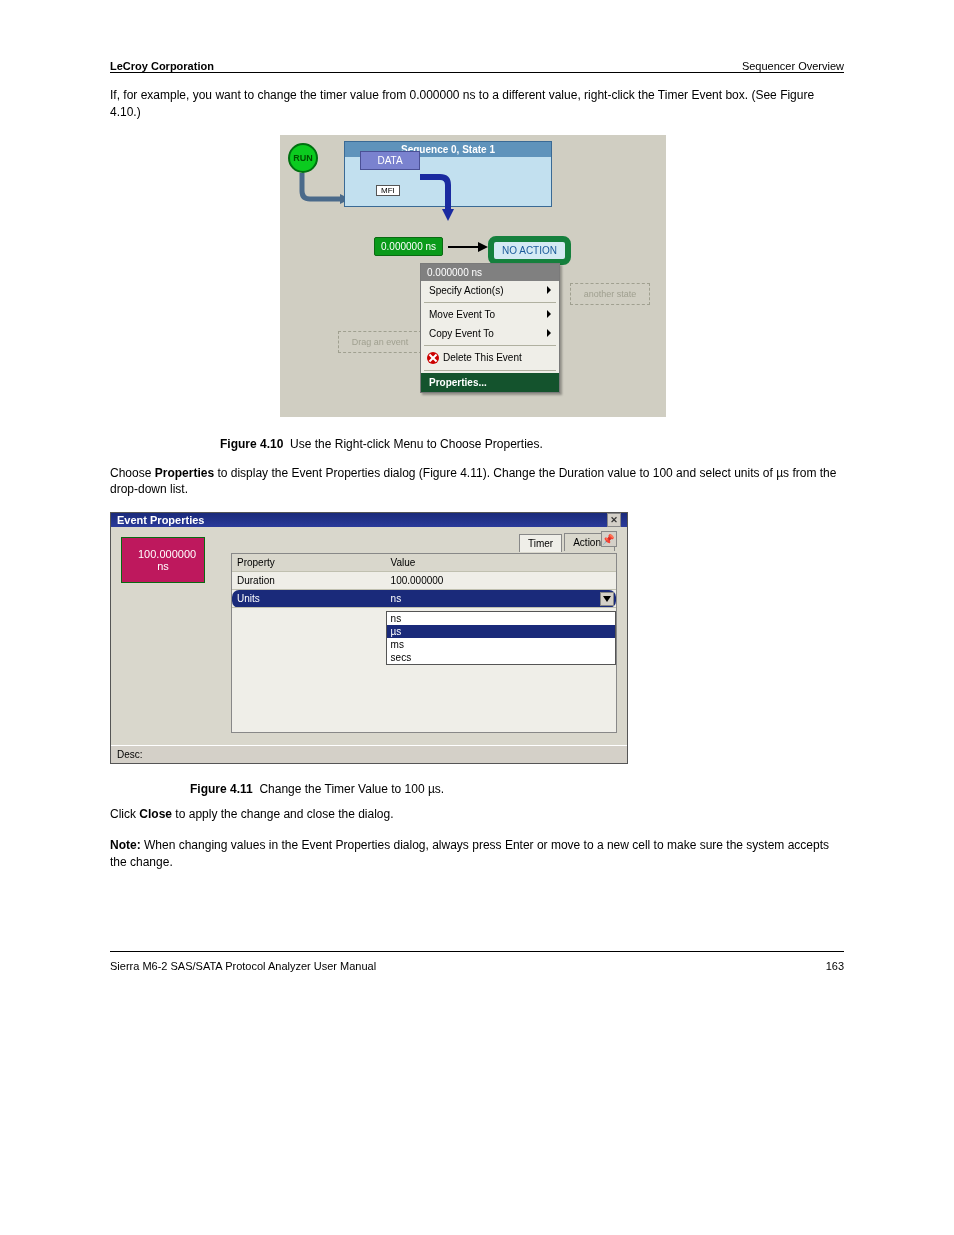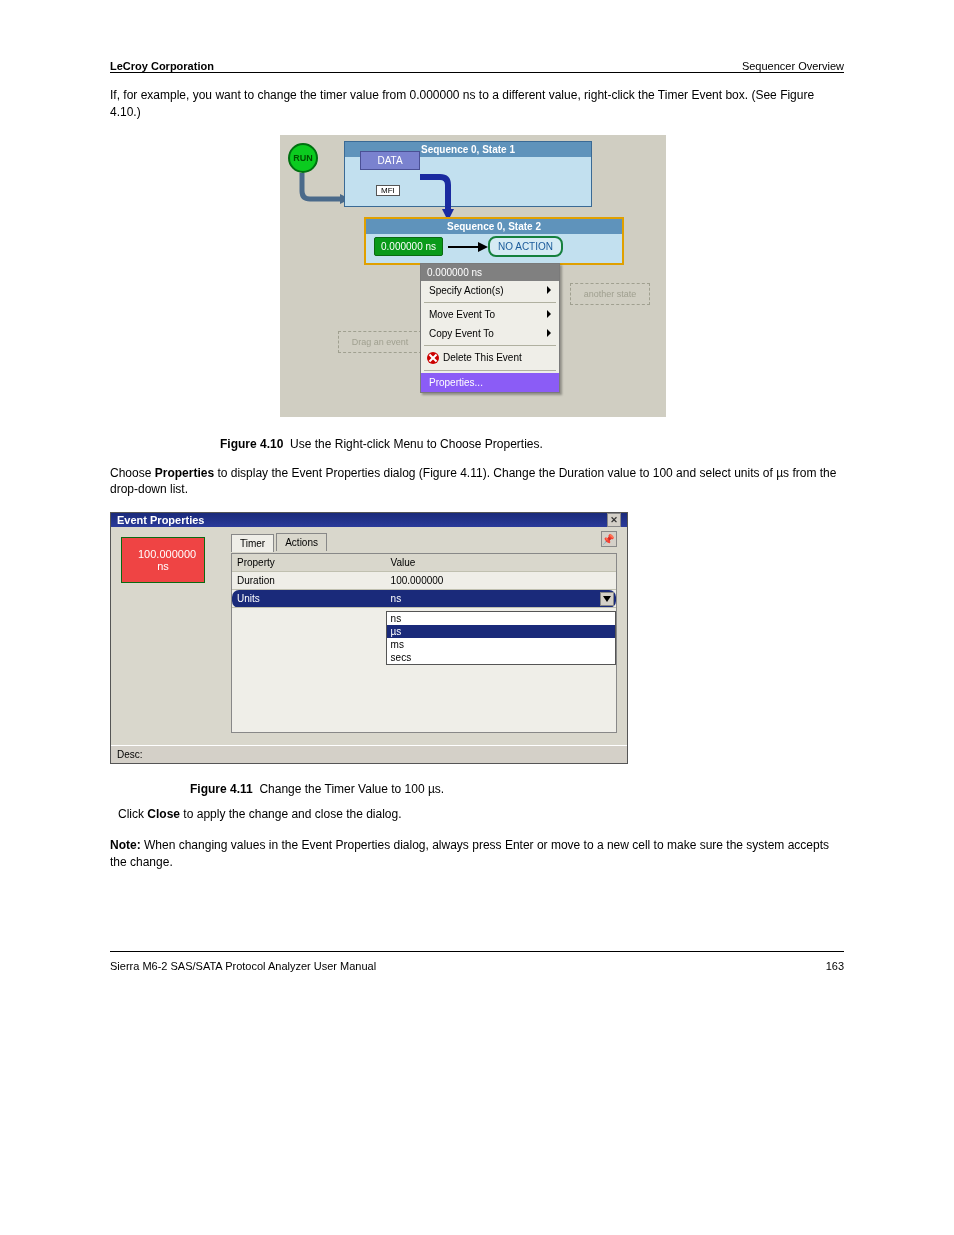--- a/index.html
+++ b/index.html
@@ -23,21 +23,21 @@
     display: flex;
     justify-content: space-between;
     font-size: 11px;
   }
   .header-left { font-weight: bold; }
   .body-text {
     font-size: 12px;
     line-height: 1.4;
     margin: 14px 0;
   }
-  .step-text { font-size: 12px; line-height:1.4; margin: 10px 8px;}
+  .step-text { font-size: 12px; line-height:1.4; margin: 10px 0;}
   .figure-caption {
     font-size: 12px;
     margin: 18px 0 6px 0;
   }
   .fig-label { font-weight: bold; }
   .footer-rule {
     border-top: 1px solid #000;
     margin-top: 80px;
     margin-bottom: 8px;
   }
@@ -104,21 +104,21 @@
     background:#0a9a1a;
     color:#fff;
     font-size:10px;
     padding:3px 6px;
     border:1px solid #0a6a12;
     border-radius:2px;
   }
   .noaction-chip {
     position:absolute;
     background:#d5eaf4;
-    border:2px solid #15803d;
+    border:6px solid #15803d;
     color:#1a5a9a;
     font-size:10px;
     padding:3px 8px;
     border-radius:8px;
     text-align:right;
   }
   .ghost-box {
     position:absolute;
     border:1px dashed #a0a090;
     color:#a0a090;
@@ -140,23 +140,23 @@
     padding:3px 6px;
   }
   .ctxmenu-item {
     padding:4px 8px;
     display:flex;
     align-items:center;
     justify-content:space-between;
     cursor:default;
   }
   .ctxmenu-item.sel {
-    background:#8b5cf6;
-    color:#fff;
-    font-weight:normal;
+    background:#14532d;
+    color:#fff;
+    font-weight:bold;
     text-align:center;
   }
   .ctxmenu-sep { height:1px; background:#b0b0a0; margin:2px 3px; }
   .ctx-arrow {
     width:0;height:0;
     border-top:4px solid transparent;
     border-bottom:4px solid transparent;
     border-left:4px solid #000;
   }
   .del-icon {
@@ -197,28 +197,28 @@
   .dlg-close {
     width:14px;height:14px;background:#d4d0c8;border:1px solid #888;
     display:flex;align-items:center;justify-content:center;
     font-size:9px;color:#333;
   }
   .dlg-body { display:flex; height: calc(100% - 40px); }
   .dlg-left {
     width:120px; padding:10px;
   }
   .time-badge {
-    background:#ef4444;color:#fff;font-size:11px;
+    background:#be185d;color:#fff;font-size:11px;
     padding:10px 16px;text-align:center;border:1px solid #0a6a12;
     width:84px;
   }
   .dlg-right {
     flex:1;padding:6px 10px 6px 0;position:relative;
   }
-  .tabs { display:flex;font-size:10px;margin-bottom:2px; }
+  .tabs { display:flex;font-size:10px;margin-bottom:2px;justify-content:flex-end; }
   .tab {
     padding:3px 8px;background:#d9d7cc;border:1px solid #888;border-bottom:none;
     margin-right:2px;
   }
   .tab.active { background:#efeee8; font-weight:normal; position:relative; top:1px;}
   .pin-icon {
     position:absolute; right:10px; top:4px;
     width:16px;height:16px;border:1px solid #888;background:#d4d0c8;
     display:flex;align-items:center;justify-content:center;font-size:10px;
   }
@@ -268,33 +268,30 @@
   <div class="body-text">If, for example, you want to change the timer value from 0.000000 ns to a different value, right-click the Timer Event box. (See Figure 4.10.)</div>
 
   <div class="fig1">
     <div class="run-badge">RUN</div>
 
     <svg class="arrow-svg" style="left:12px;top:38px;width:60px;height:40px">
       <path d="M10 0 L10 18 Q10 26 18 26 L48 26" stroke="#4a6a8a" stroke-width="5" fill="none"></path>
       <polygon points="48,21 58,26 48,31" fill="#4a6a8a"></polygon>
     </svg>
 
-    <div class="state-box" style="left:64px;top:6px;width:248px;height:66px">
+    <div class="state-box" style="left:64px;top:6px;width:208px;height:66px">
       <div class="state-title">Sequence 0, State 1</div>
     </div>
     <div class="data-chip" style="left:80px;top:16px">DATA</div>
     <div class="mfi-chip" style="left:96px;top:50px">MFI</div>
     <svg class="arrow-svg" style="left:140px;top:34px;width:60px;height:54px">
       <path d="M0 8 L20 8 Q28 8 28 16 L28 40" stroke="#1a2aa0" stroke-width="6" fill="none"></path>
       <polygon points="22,40 28,52 34,40" fill="#1a2aa0"></polygon>
     </svg>
 
-    <div class="state-box" style="left:84px;top:82px;width:260px;height:48px;border:2px solid #e0a000">
-      <div class="state-title">Sequence 0, State 2</div>
-    </div>
     <div class="time-chip" style="left:94px;top:102px">0.000000 ns</div>
     <svg class="arrow-svg" style="left:168px;top:106px;width:40px;height:12px">
       <line x1="0" y1="6" x2="30" y2="6" stroke="#000" stroke-width="2"></line>
       <polygon points="30,1 40,6 30,11" fill="#000"></polygon>
     </svg>
     <div class="noaction-chip" style="left:208px;top:101px">NO ACTION</div>
 
     <div class="ghost-box" style="left:290px;top:148px;width:80px;height:22px">another state</div>
     <div class="ghost-box" style="left:58px;top:196px;width:84px;height:22px">Drag an event</div>
 

